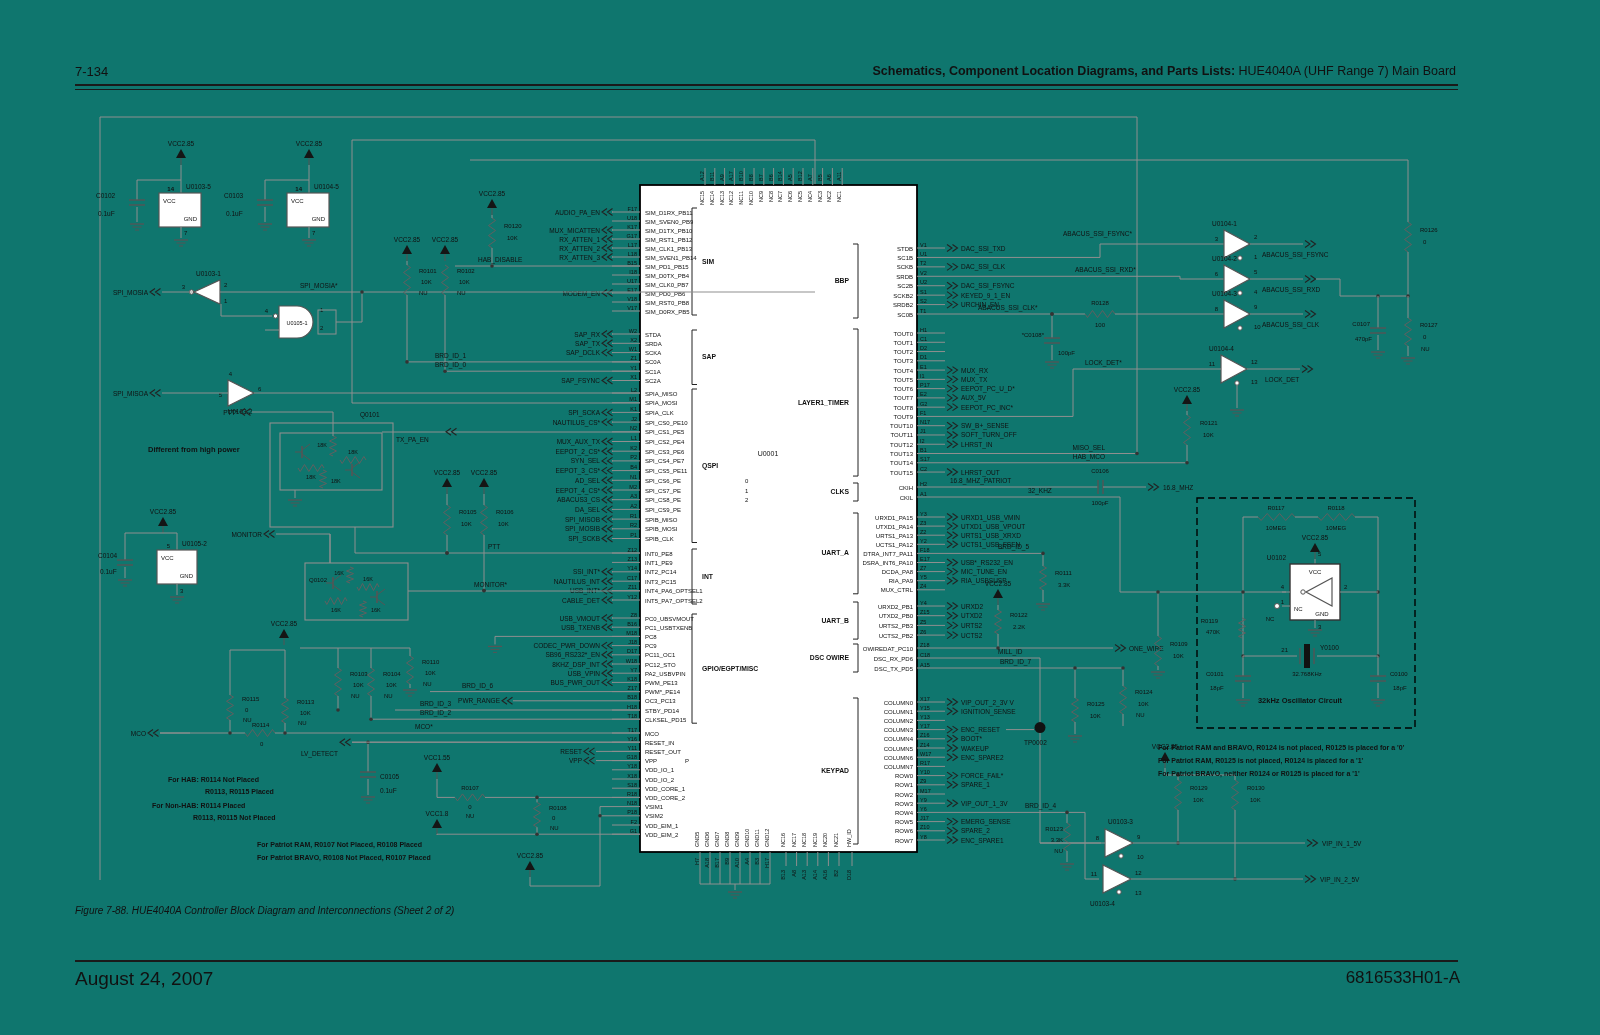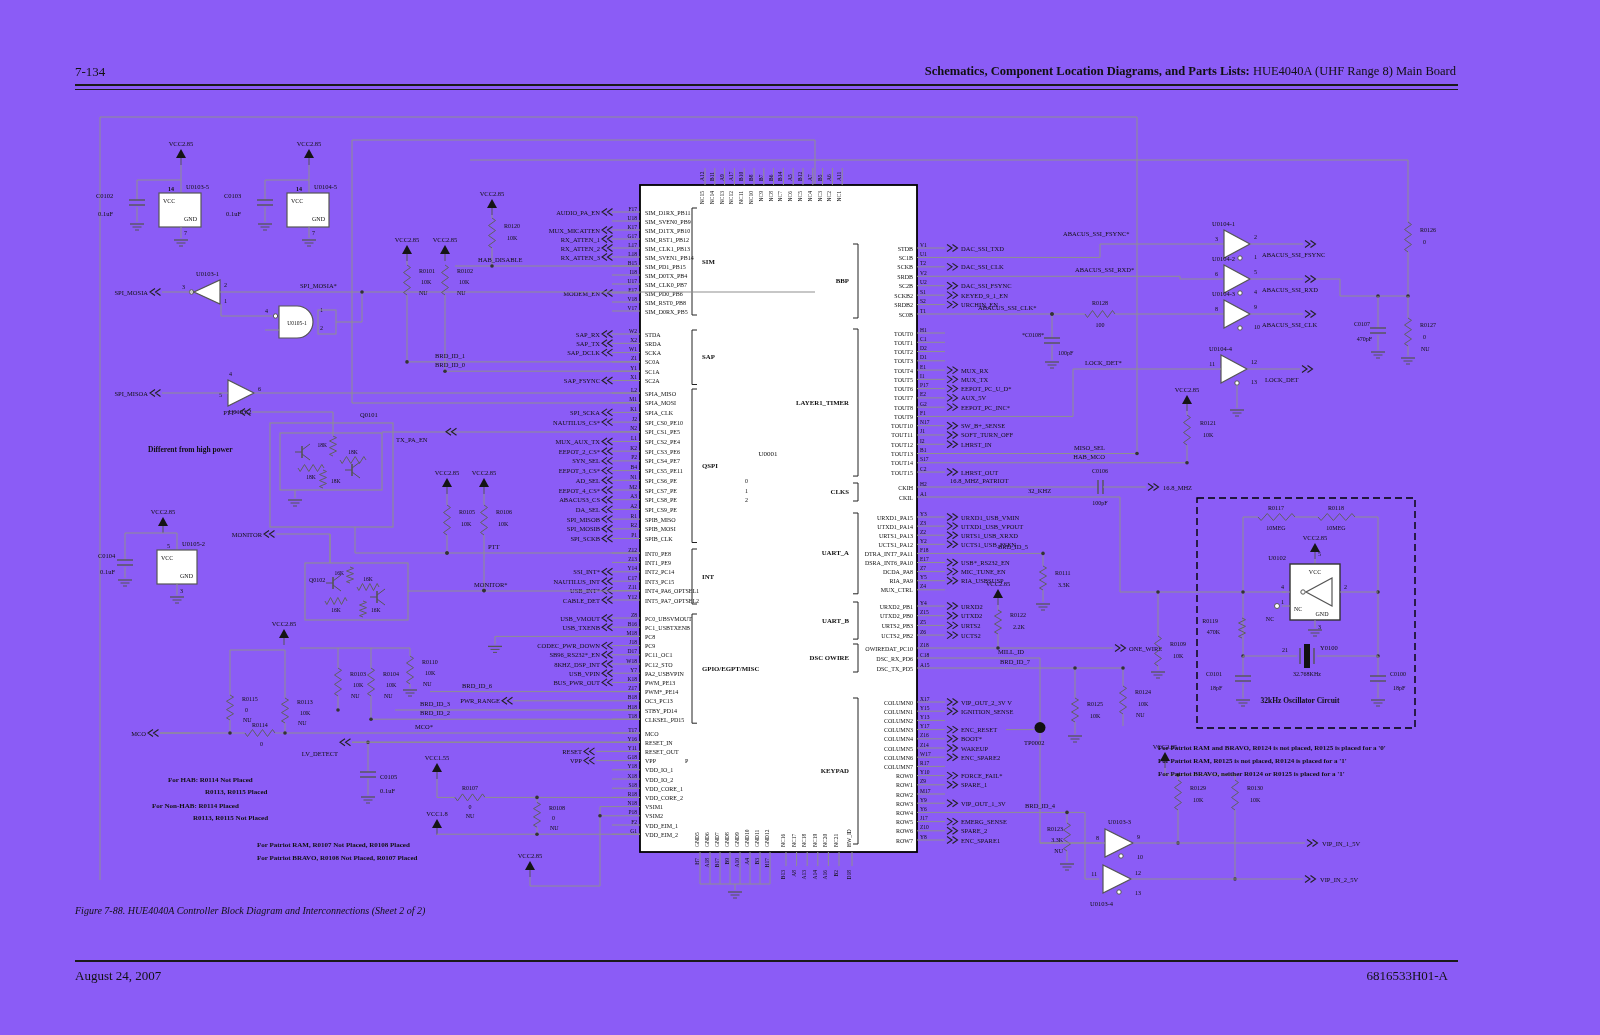--- a/index.html
+++ b/index.html
@@ -1,31 +1,31 @@
 <!DOCTYPE html>
 <html><head>
 <meta charset="utf-8">
 <style>
   html,body{margin:0;padding:0;background:#e8e8e8;}
-  #page{position:relative;width:1600px;height:1035px;background:#8b5cf6;font-family:Liberation Serif, serif;overflow:hidden;}
+  #page{position:relative;width:1600px;height:1035px;background:#0f766e;font-family:Liberation Sans, sans-serif;overflow:hidden;}
   .hdr-left{position:absolute;left:75px;top:64px;font-size:13px;color:#111;}
   .hdr-right{position:absolute;right:144px;top:64px;font-size:12.5px;color:#111;text-align:right;width:900px;}
   .hdr-rule{position:absolute;left:75px;right:142px;top:84px;height:3px;border-top:2.5px solid #1a1a1a;border-bottom:1px solid #1a1a1a;}
   .cap{position:absolute;left:75px;top:905px;font-size:10px;font-style:italic;color:#111;}
   .ftr-rule{position:absolute;left:75px;right:142px;top:960px;border-top:2.5px solid #1a1a1a;}
-  .ftr-left{position:absolute;left:75px;top:968px;font-size:13px;color:#111;}
-  .ftr-right{position:absolute;right:152px;top:968px;font-size:13px;color:#111;}
+  .ftr-left{position:absolute;left:75px;top:968px;font-size:19px;color:#111;}
+  .ftr-right{position:absolute;right:140px;top:968px;font-size:17px;color:#111;}
   svg text{fill:#111;}
 </style>
 </head>
 <body>
 
 <div id="page">
   <div class="hdr-left">7-134</div>
-  <div class="hdr-right"><b>Schematics, Component Location Diagrams, and Parts Lists:</b><span> HUE4040A (UHF Range 8) Main Board</span></div>
+  <div class="hdr-right"><b>Schematics, Component Location Diagrams, and Parts Lists:</b><span> HUE4040A (UHF Range 7) Main Board</span></div>
   <div class="hdr-rule"></div>
   <svg id="schsvg" width="1600" height="1035" viewBox="0 0 1600 1035" style="position:absolute;left:0;top:0;">
       <line x1="100" y1="117" x2="1137" y2="117" stroke="#8f8f8f" stroke-width="1"></line>
       <line x1="1137" y1="117" x2="1137" y2="454" stroke="#8f8f8f" stroke-width="1"></line>
       <line x1="100" y1="117" x2="100" y2="880" stroke="#8f8f8f" stroke-width="1"></line>
       <line x1="352" y1="140" x2="815" y2="140" stroke="#8f8f8f" stroke-width="1"></line>
       <line x1="352" y1="140" x2="352" y2="403" stroke="#8f8f8f" stroke-width="1"></line>
       <line x1="815" y1="140" x2="815" y2="292" stroke="#8f8f8f" stroke-width="1"></line>
       <line x1="470" y1="160" x2="1408" y2="160" stroke="#8f8f8f" stroke-width="1"></line>
       <line x1="1408" y1="160" x2="1408" y2="222" stroke="#8f8f8f" stroke-width="1"></line>

